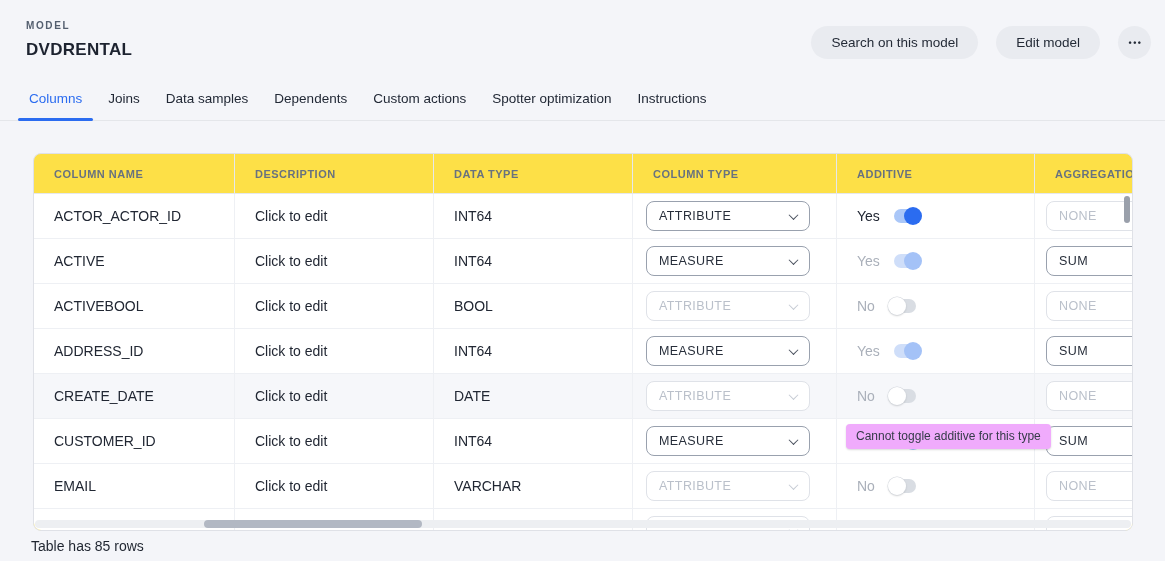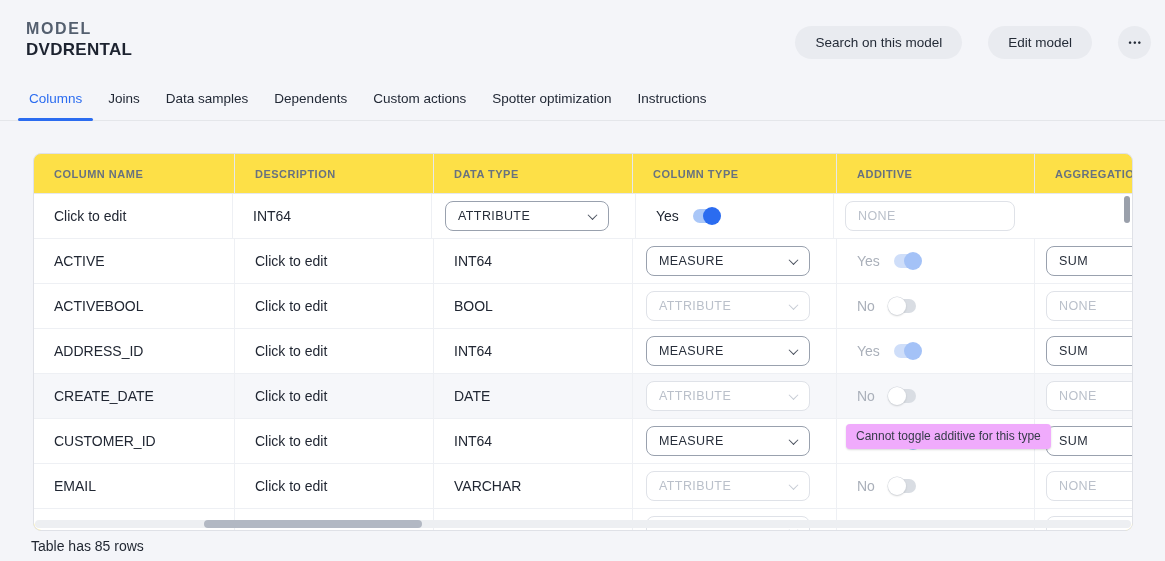--- a/index.html
+++ b/index.html
@@ -2,25 +2,25 @@
 <html><head>
 <meta charset="utf-8">
 <style>
   * { margin:0; padding:0; box-sizing:border-box; }
   html,body { width:1165px; height:561px; }
   .page {
     position:relative; width:1165px; height:561px; overflow:hidden;
     background:#f4f5f9; font-family:"Liberation Sans", sans-serif; color:#212733;
   }
   
-  .eyebrow { position:absolute; left:26px; top:20px; font-size:16px; font-weight:600;
+  .eyebrow { position:absolute; left:26px; top:20px; font-size:10px; font-weight:600;
              letter-spacing:1.6px; color:#545f6f; }
   .title   { position:absolute; left:26px; top:40px; font-size:17px; font-weight:700;
              color:#1d2330; letter-spacing:.3px; }
-  .actions { position:absolute; right:14px; top:26px; display:flex; align-items:center; gap:26px; }
+  .actions { position:absolute; right:14px; top:26px; display:flex; align-items:center; gap:18px; }
   .pill-btn {
     height:33px; padding:0 20px; border:none; border-radius:17px; background:#e9ebf0;
     font-family:inherit; font-size:13.5px; color:#242b37; cursor:pointer; white-space:nowrap;
   }
   .round-btn {
     width:33px; height:33px; border:none; border-radius:50%; background:#e9ebf0;
     font-size:9px; font-weight:700; letter-spacing:1.5px; color:#242b37; cursor:pointer;
     display:flex; align-items:center; justify-content:center; padding-left:2px;
   }
   
@@ -112,20 +112,23 @@
     <div class="thead">
         <div class="hcell c1">COLUMN NAME</div>
         <div class="hcell c2">DESCRIPTION</div>
         <div class="hcell c3">DATA TYPE</div>
         <div class="hcell c4">COLUMN TYPE</div>
         <div class="hcell c5">ADDITIVE</div>
         <div class="hcell c6">AGGREGATION</div>
       </div>
     <div>
         <div class="trow">
+          <div class="cell c1">
+            <span>ACTOR_ACTOR_ID</span>
+          </div>
           <div class="cell c2">
             <span class="editable">Click to edit</span>
           </div>
           <div class="cell c3">
             <span>INT64</span>
           </div>
           <div class="cell c4">
             <div class="dd dd-ctype">
               <span>ATTRIBUTE</span>
               <span class="chev"></span>

